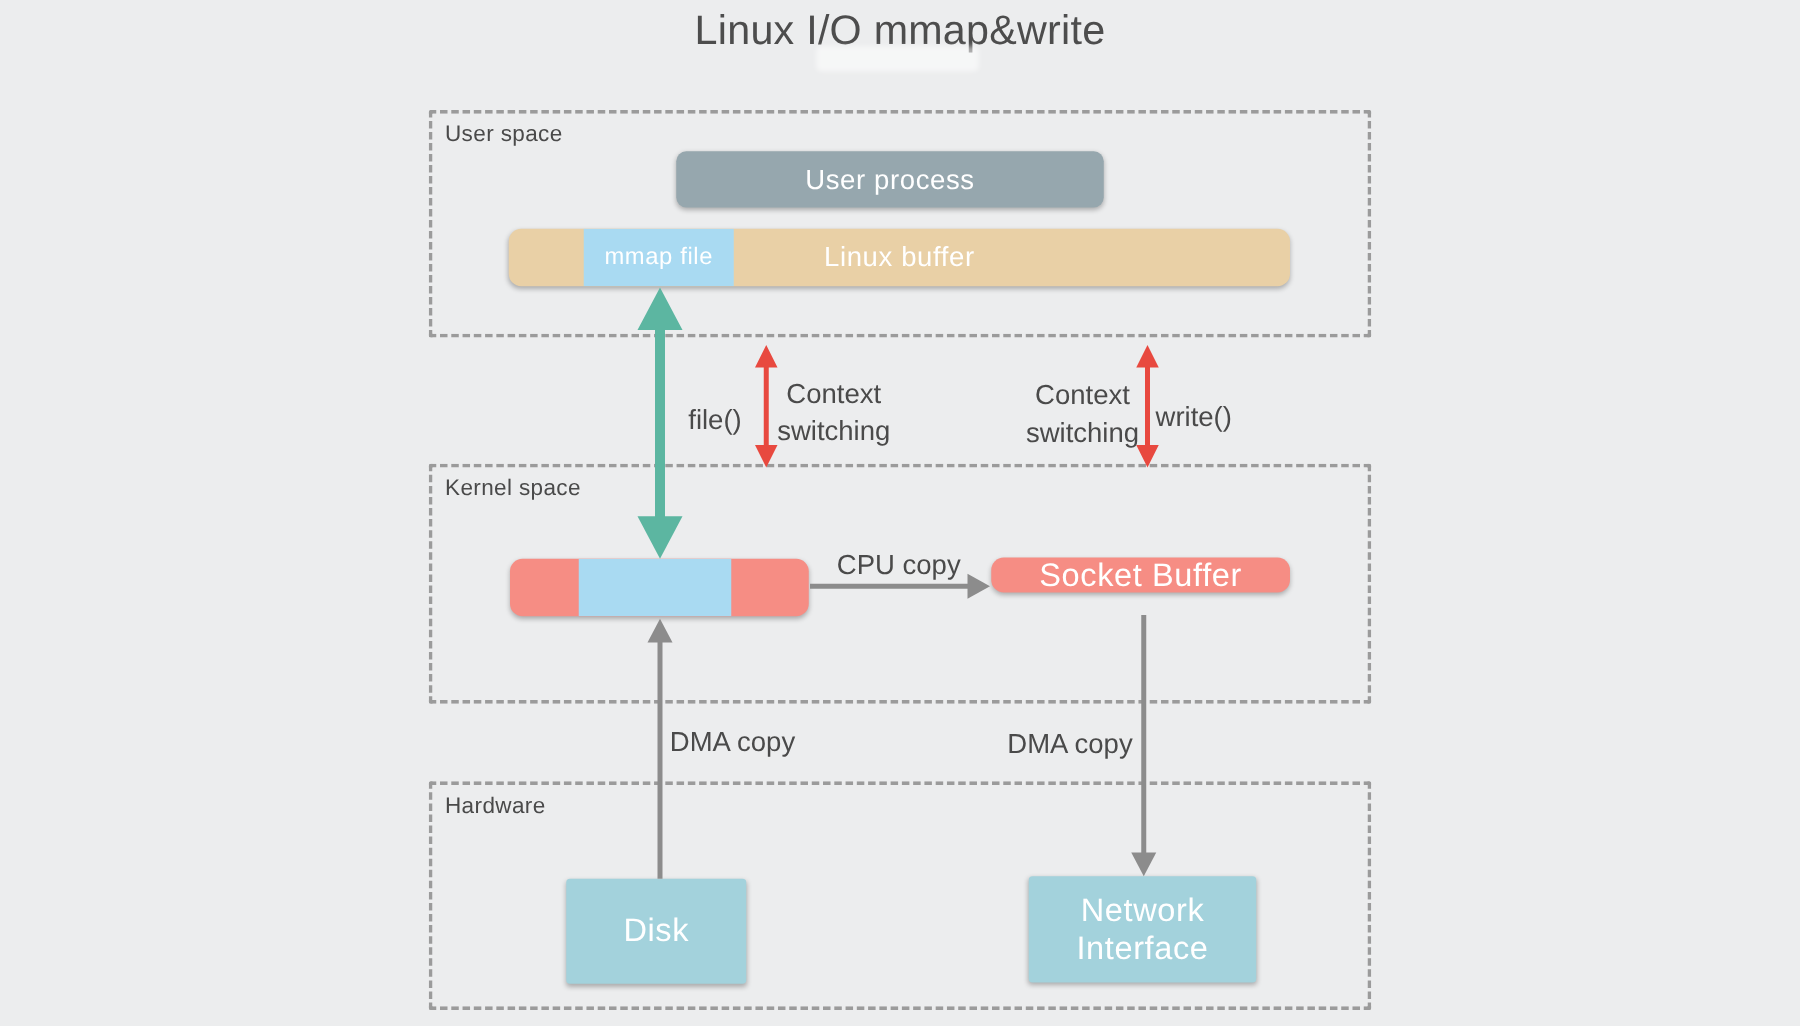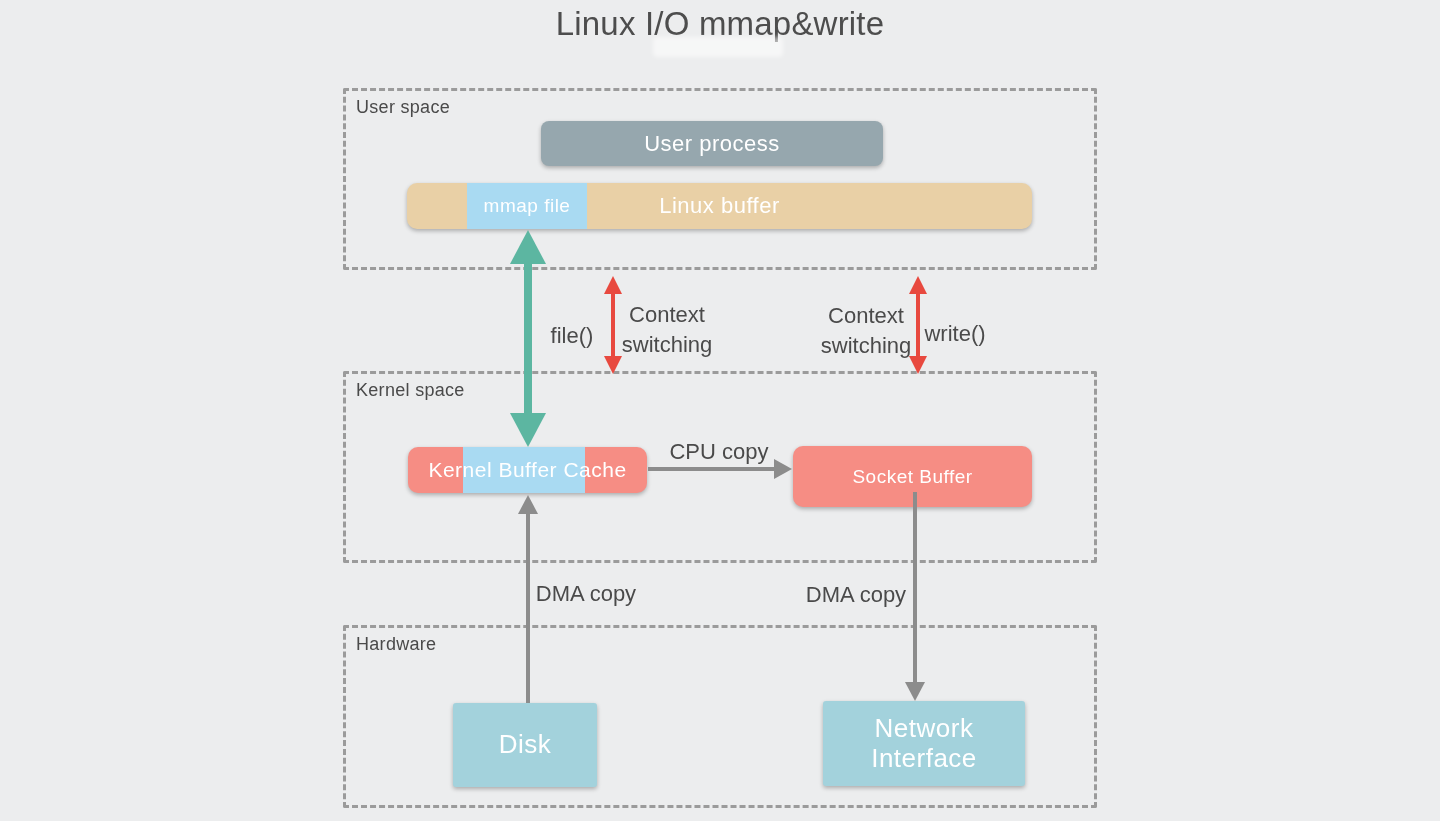--- a/index.html
+++ b/index.html
@@ -58,29 +58,29 @@
   .buffer-label{position:relative;z-index:2;}
   .kernel-buffer{
     left:408px;top:447px;width:239px;height:46px;border-radius:10px;
     background:var(--salmon-fill);font-size:21px;overflow:hidden;
   }
   .kernel-blue-segment{
     position:absolute;left:55px;top:0;width:122px;height:46px;
     background:var(--mmap-segment-fill);
   }
   .socket-buffer{
-    left:793px;top:446px;width:239px;height:61px;border-radius:10px;
-    background:var(--salmon-fill);font-size:19px;
+    left:793px;top:446px;width:239px;height:28px;border-radius:10px;
+    background:var(--salmon-fill);font-size:26px;
   }
   .hw-node{
     background:var(--hardware-fill);border-radius:3px;font-size:26px;
     text-align:center;line-height:1.15;
   }
   .disk{left:453px;top:703px;width:144px;height:84px;}
-  .network-interface{left:823px;top:701px;width:202px;height:85px;padding:0 10px;box-sizing:border-box;}
+  .network-interface{left:823px;top:701px;width:182px;height:85px;padding:0 10px;box-sizing:border-box;}
   .arrow-layer{position:absolute;left:0;top:0;width:1440px;height:821px;pointer-events:none;}
   .teal{stroke:var(--teal-arrow);}
   .teal-head{fill:var(--teal-arrow);}
   .red{stroke:var(--red-arrow);}
   .red-head{fill:var(--red-arrow);}
   .gray{stroke:var(--gray-arrow);}
   .gray-head{fill:var(--gray-arrow);}
   .edge-label{
     position:absolute;transform:translate(-50%,-50%);font-size:22px;
     color:var(--label-text);white-space:pre-line;text-align:center;line-height:1.35;
@@ -112,21 +112,20 @@
 
   <div class="node user-buffer">
     <div class="mmap-segment">
       <span>mmap file</span>
     </div>
     <span class="buffer-label">Linux buffer</span>
   </div>
 
   <div class="node kernel-buffer">
     <div class="kernel-blue-segment"></div>
-    <span class="buffer-label">Kernel Buffer Cache</span>
   </div>
 
   <div class="node socket-buffer">
     <span>Socket Buffer</span>
   </div>
 
   <div class="node hw-node disk">
     <span>Disk</span>
   </div>
 

